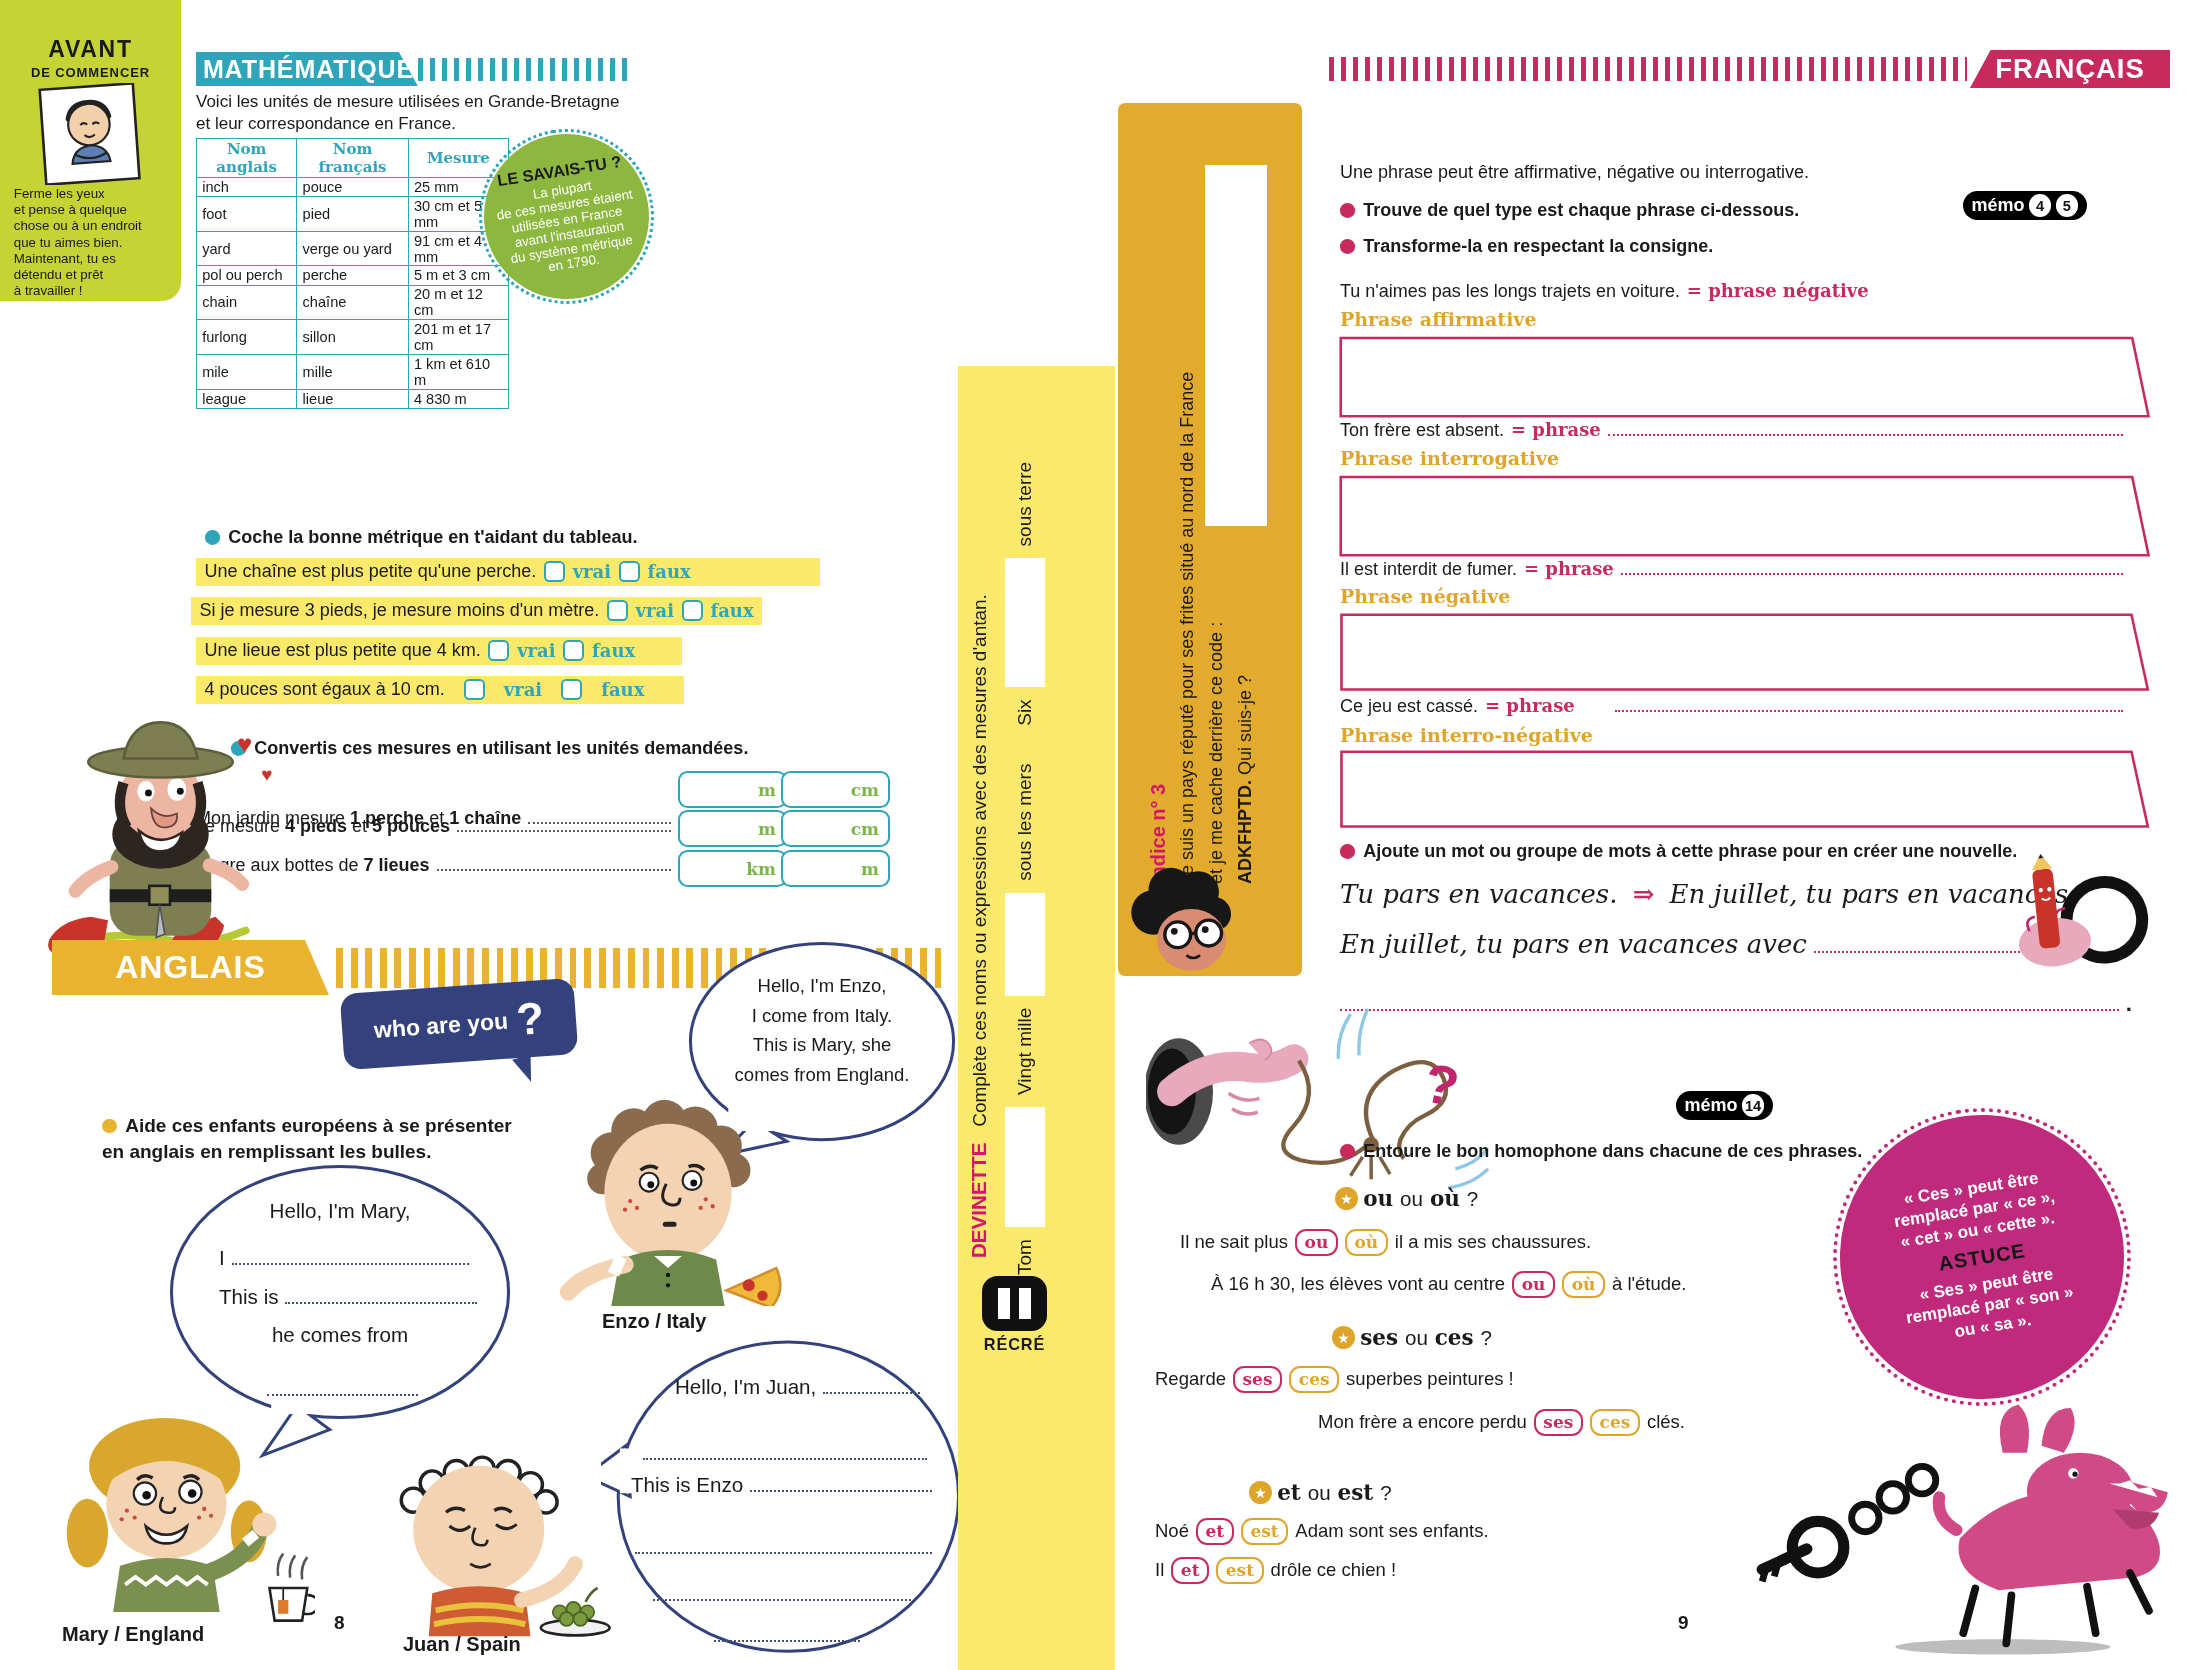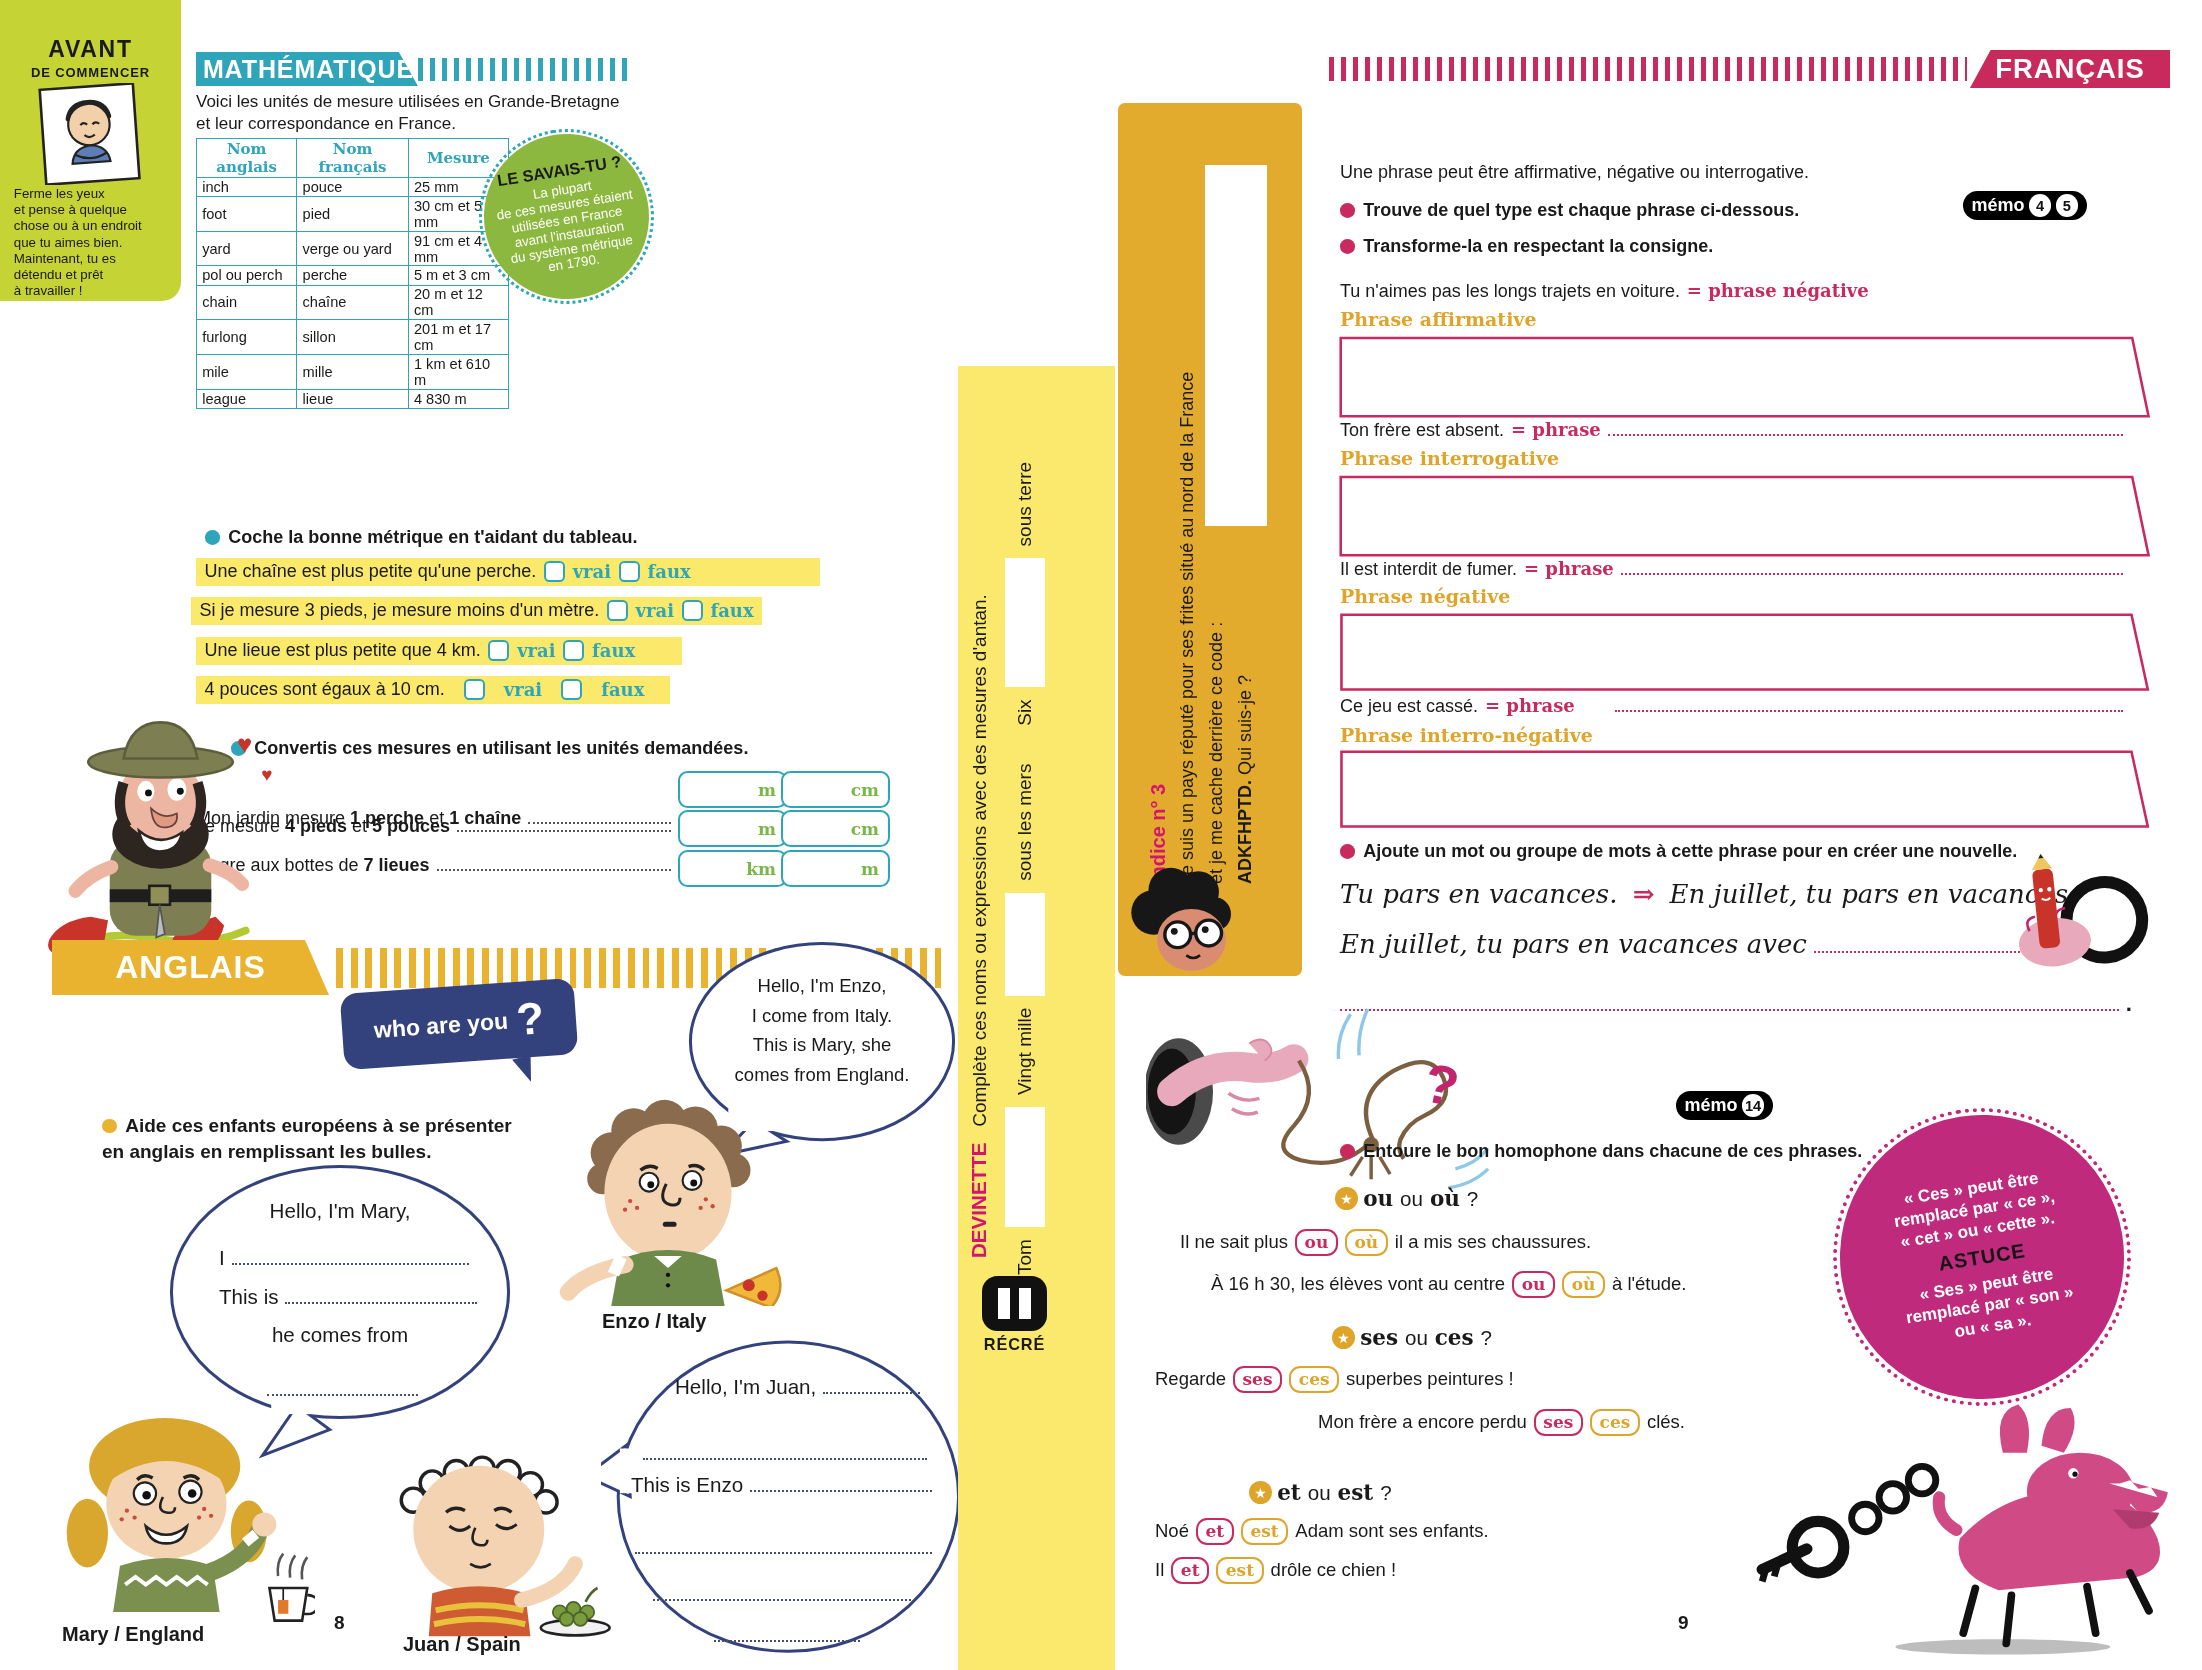--- a/index.html
+++ b/index.html
@@ -174,21 +174,21 @@
     <span class="cb"></span>
       <span class="vf">faux</span>
   </div>
   <div class="abs hl" style="left:196px;top:637px;padding-right:47px;">
     <span>Une lieue est plus petite que 4 km.</span>
     <span class="cb"></span>
       <span class="vf">vrai</span>
     <span class="cb"></span>
       <span class="vf">faux</span>
   </div>
-  <div class="abs hl" style="left:196px;top:676px;padding-right:26px;gap:19px;">
+  <div class="abs hl" style="left:196px;top:676px;padding-right:40px;gap:19px;">
     <span>4 pouces sont égaux à 10 cm.</span>
     <span class="cb"></span>
       <span class="vf">vrai</span>
     <span class="cb"></span>
       <span class="vf">faux</span>
   </div>
 
   <div class="abs b" style="left:231px;top:738px;font-size:18px;">
     <span class="dot teal-bg"></span><span>Convertis ces mesures en utilisant les unités demandées.</span>
   </div>

